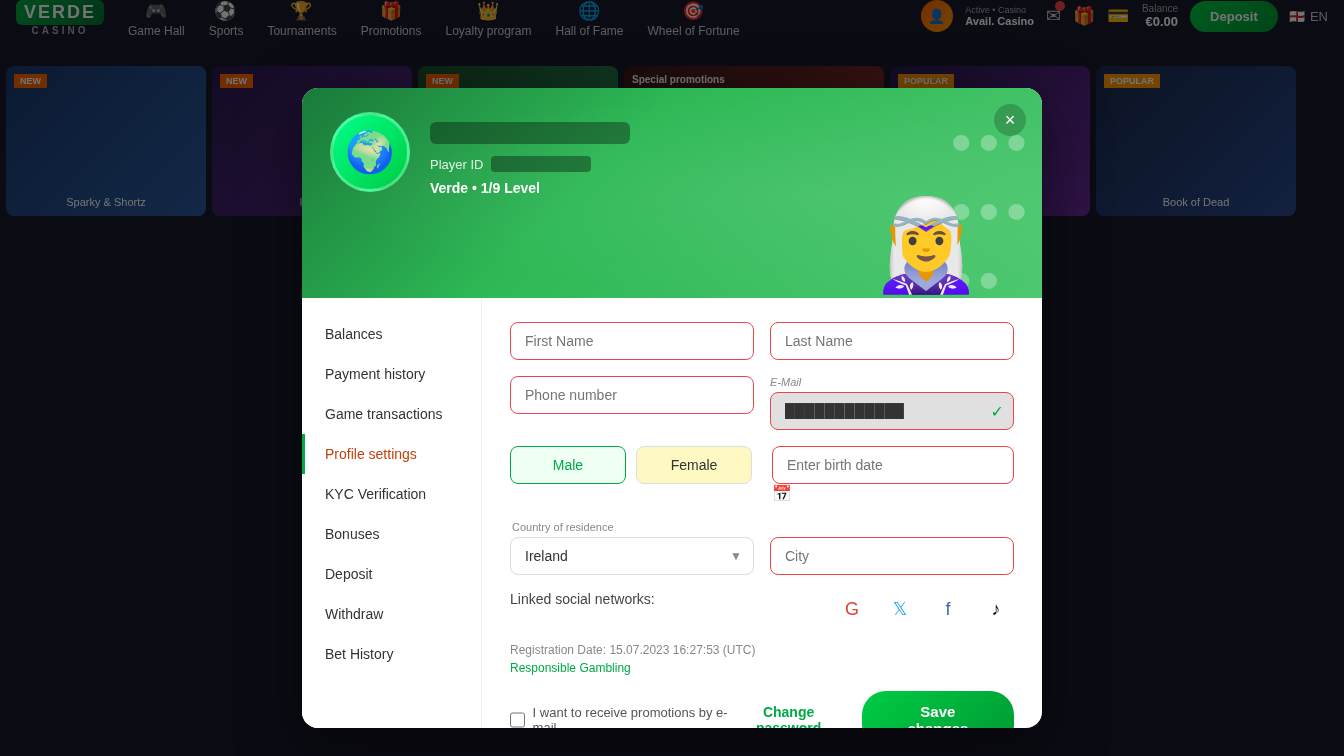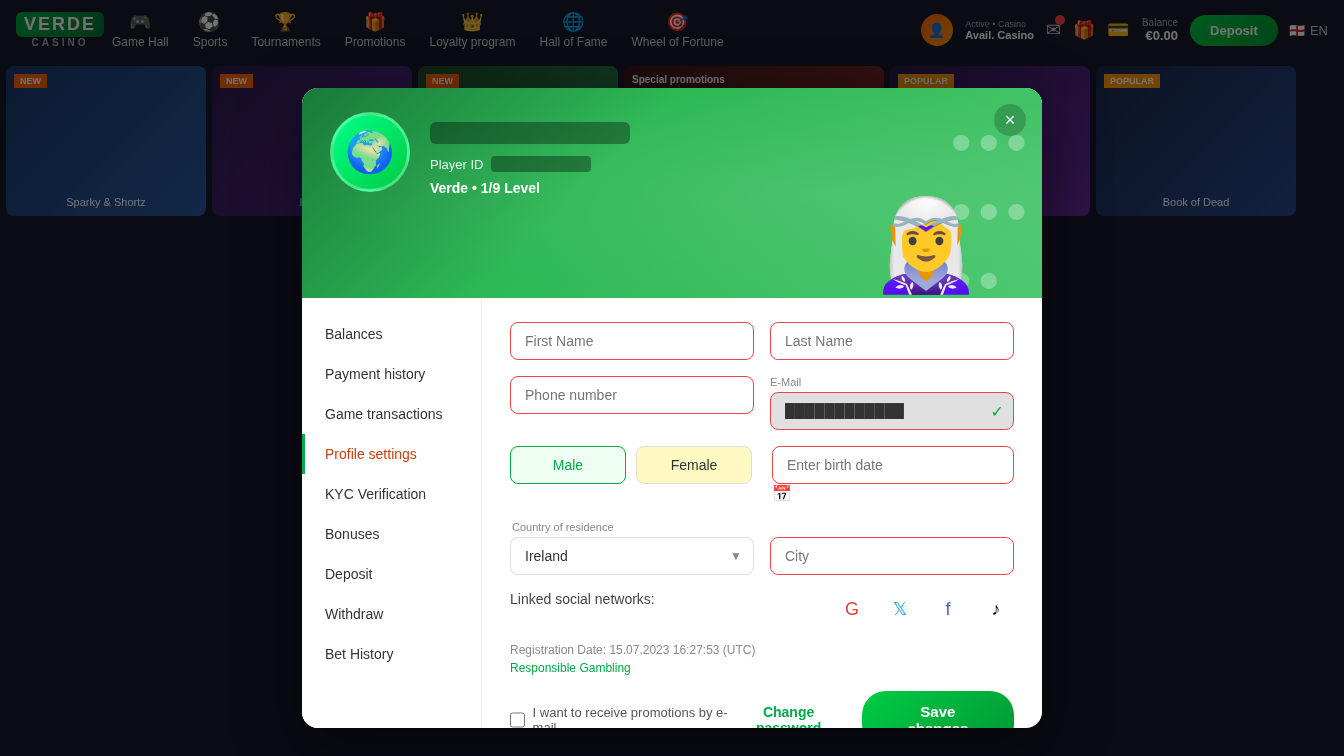--- a/index.html
+++ b/index.html
@@ -10,23 +10,23 @@
       height: 756px;
       overflow: hidden;
       position: relative;
     }
 
     
     .navbar {
       background: #1a1a2e;
       height: 60px;
       display: flex;
-      align-items: center;
+      align-items: flex-start;
       padding: 0 16px;
-      gap: 8px;
+      gap: 24px;
       position: relative;
       z-index: 1;
     }
     .logo-area {
       display: flex;
       flex-direction: column;
       align-items: center;
       color: white;
       font-weight: bold;
       font-size: 20px;
@@ -256,20 +256,21 @@
     .form-field {
       flex: 1;
       display: flex;
       flex-direction: column;
       gap: 4px;
     }
     .form-field label {
       font-size: 11px;
       color: #888;
       font-weight: 500;
+      font-style: italic;
     }
     .form-input {
       border: 1px solid #ef4444;
       border-radius: 8px;
       padding: 10px 14px;
       font-size: 14px;
       color: #333;
       outline: none;
       width: 100%;
       background: white;

